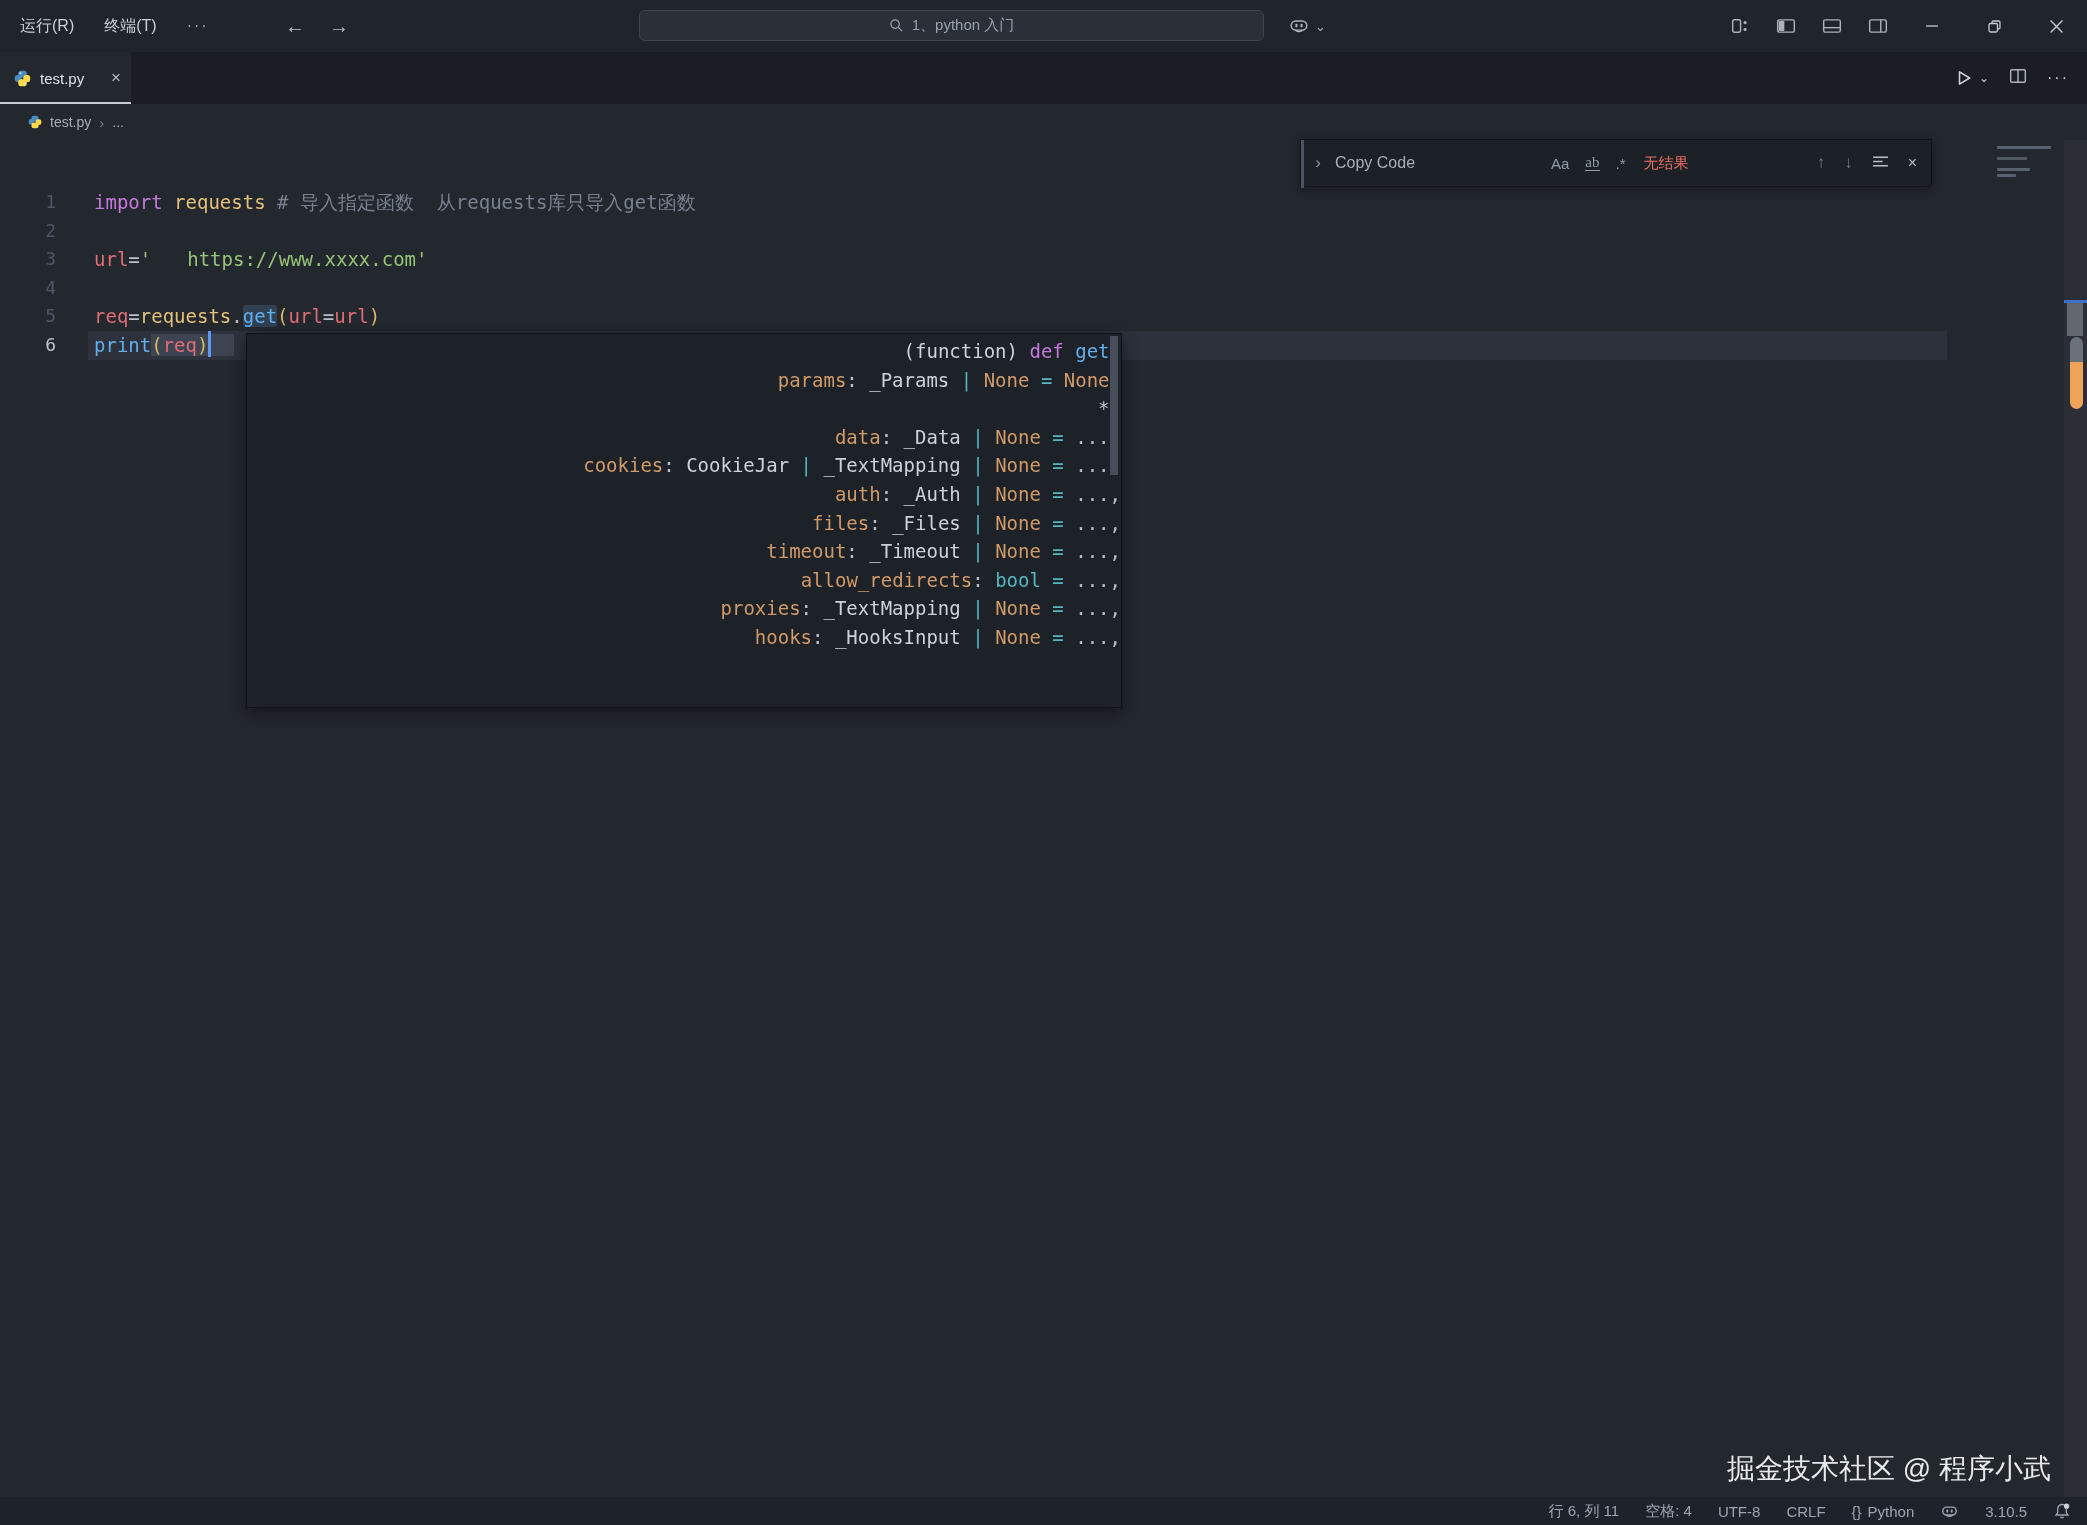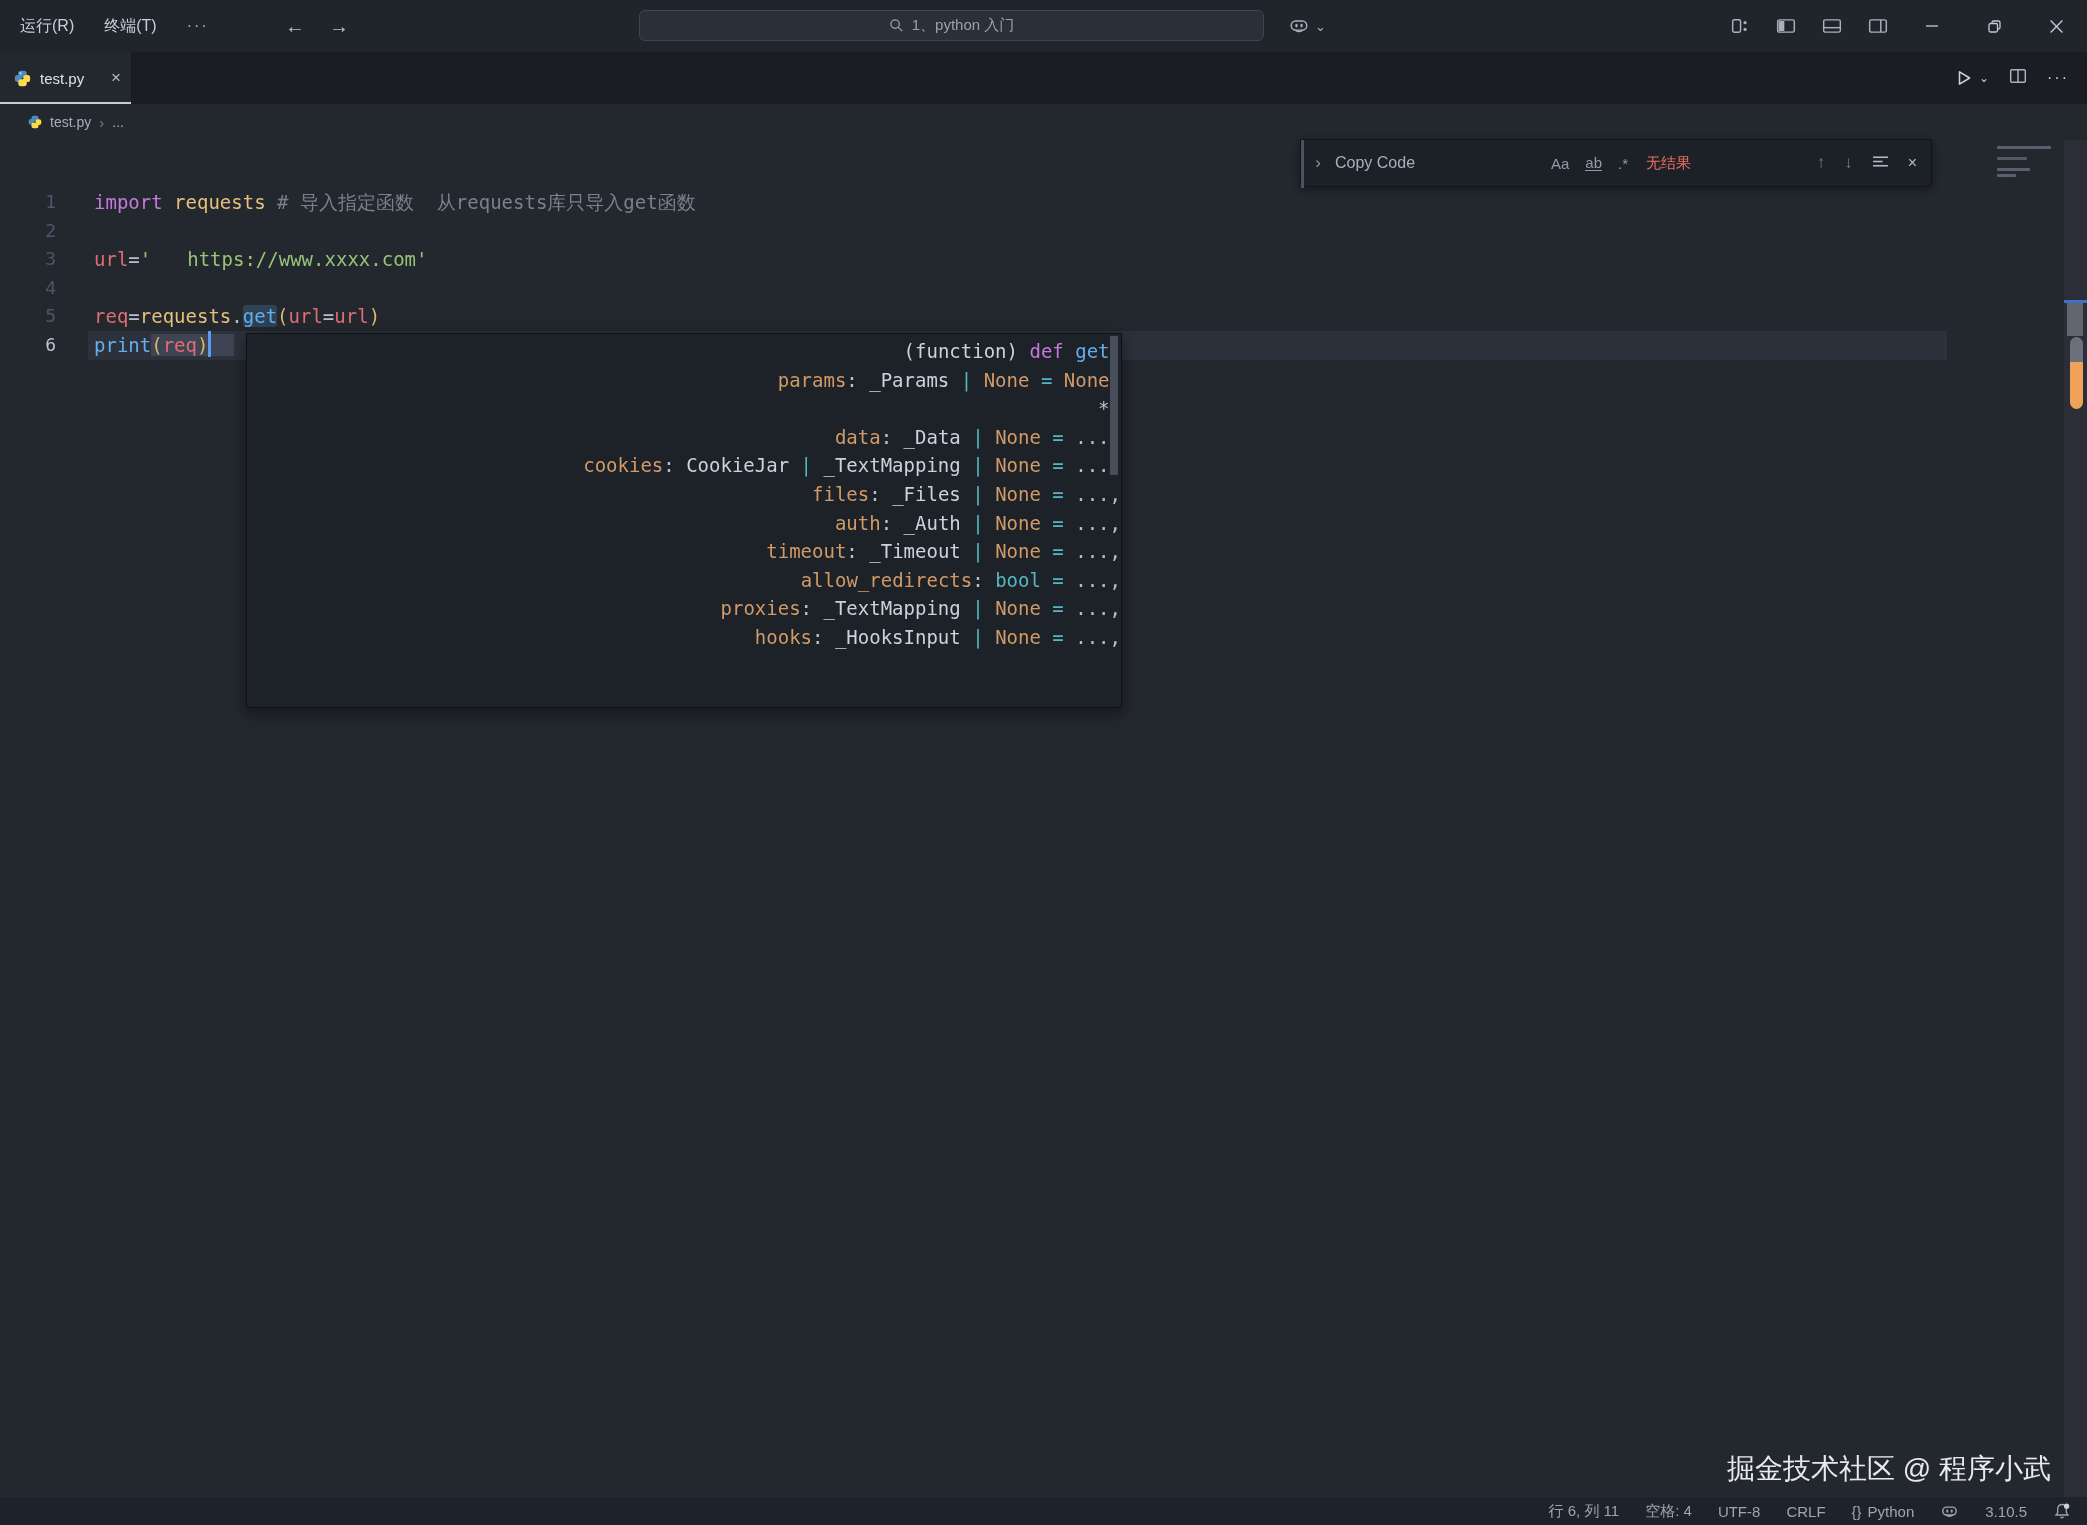--- a/index.html
+++ b/index.html
@@ -80,21 +80,21 @@
   .findwidget {
     position:absolute; left:1300px; top:139px; width:632px; height:48px; z-index:9;
     background:#1c2027; border:1px solid #10141a; border-radius:0 0 4px 4px;
     box-shadow:0 2px 8px rgba(0,0,0,.4);
     display:flex; align-items:center; gap:0; font-size:15px;
   }
   .find-sash { position:absolute; left:0; top:0; width:3px; height:48px; background:#4b5260; }
   .find-toggle { width:34px; text-align:center; color:#8d95a3; font-size:17px; }
   .find-query { width:160px; color:#a9b0bc; font-size:16px; }
   .find-opts { display:flex; align-items:center; gap:16px; margin-left:56px; color:#939ba9; }
-  .opt-word { border-bottom:1.5px solid #939ba9; line-height:1.05; }
+  .opt-word { border-bottom:1.5px solid #939ba9; line-height:1.05;font-family:Liberation Serif, serif; }
   .find-result { margin-left:18px; color:#ed6f62; font-size:15px; }
   .find-nav { margin-left:auto; display:flex; align-items:center; gap:19px; padding-right:14px; }
   .find-arrow { color:#737b89; font-size:17px; }
   .find-btn { color:#b4bac5; font-size:16px; }
   
   .minimap-dash { position:absolute; background:#596070; height:3px; border-radius:1px; z-index:3; }
   .scrolltrack { position:absolute; left:2064px; top:140px; width:23px; height:1357px; background:rgba(180,190,205,.055); z-index:3; }
   .ov-blueline { position:absolute; left:2064px; top:300px; width:23px; height:3px; background:#3f70c1; z-index:4; }
   .sb-thumb { position:absolute; left:2067px; top:303px; width:16px; height:33px; background:#61676f; z-index:4; }
   .ov-pill { position:absolute; left:2070px; top:337px; width:13px; height:72px; border-radius:7px; overflow:hidden; z-index:5; }
@@ -297,22 +297,22 @@
     </div>
   </div>
 
   <div class="popup" id="popup">
     <div class="popup-scroll"></div>
   <div class="code-line"><span class="tk-ty">(function) </span><span class="tk-kw">def</span><span class="tk-ppl"> </span><span class="tk-fn">get</span><span class="tk-ppl">(</span></div>
       <div class="code-line"><span class="tk-ppl">    </span><span class="tk-pn">params</span><span class="tk-ppl">: </span><span class="tk-ty">_Params</span><span class="tk-ppl"> </span><span class="tk-teal">|</span><span class="tk-ppl"> </span><span class="tk-pn">None</span><span class="tk-ppl"> </span><span class="tk-teal">=</span><span class="tk-ppl"> </span><span class="tk-pn">None</span><span class="tk-ppl">,</span></div>
       <div class="code-line"><span class="tk-ppl">    *,</span></div>
       <div class="code-line"><span class="tk-ppl">    </span><span class="tk-pn">data</span><span class="tk-ppl">: </span><span class="tk-ty">_Data</span><span class="tk-ppl"> </span><span class="tk-teal">|</span><span class="tk-ppl"> </span><span class="tk-pn">None</span><span class="tk-ppl"> </span><span class="tk-teal">=</span><span class="tk-ppl"> ...,</span></div>
       <div class="code-line"><span class="tk-ppl">    </span><span class="tk-pn">cookies</span><span class="tk-ppl">: </span><span class="tk-ty">CookieJar</span><span class="tk-ppl"> </span><span class="tk-teal">|</span><span class="tk-ppl"> </span><span class="tk-ty">_TextMapping</span><span class="tk-ppl"> </span><span class="tk-teal">|</span><span class="tk-ppl"> </span><span class="tk-pn">None</span><span class="tk-ppl"> </span><span class="tk-teal">=</span><span class="tk-ppl"> ...,</span></div>
+      <div class="code-line"><span class="tk-ppl">    </span><span class="tk-pn">auth</span><span class="tk-ppl">: </span><span class="tk-ty">_Auth</span><span class="tk-ppl"> </span><span class="tk-teal">|</span><span class="tk-ppl"> </span><span class="tk-pn">None</span><span class="tk-ppl"> </span><span class="tk-teal">=</span><span class="tk-ppl"> ...,</span></div>
       <div class="code-line"><span class="tk-ppl">    </span><span class="tk-pn">files</span><span class="tk-ppl">: </span><span class="tk-ty">_Files</span><span class="tk-ppl"> </span><span class="tk-teal">|</span><span class="tk-ppl"> </span><span class="tk-pn">None</span><span class="tk-ppl"> </span><span class="tk-teal">=</span><span class="tk-ppl"> ...,</span></div>
-      <div class="code-line"><span class="tk-ppl">    </span><span class="tk-pn">auth</span><span class="tk-ppl">: </span><span class="tk-ty">_Auth</span><span class="tk-ppl"> </span><span class="tk-teal">|</span><span class="tk-ppl"> </span><span class="tk-pn">None</span><span class="tk-ppl"> </span><span class="tk-teal">=</span><span class="tk-ppl"> ...,</span></div>
       <div class="code-line"><span class="tk-ppl">    </span><span class="tk-pn">timeout</span><span class="tk-ppl">: </span><span class="tk-ty">_Timeout</span><span class="tk-ppl"> </span><span class="tk-teal">|</span><span class="tk-ppl"> </span><span class="tk-pn">None</span><span class="tk-ppl"> </span><span class="tk-teal">=</span><span class="tk-ppl"> ...,</span></div>
       <div class="code-line"><span class="tk-ppl">    </span><span class="tk-pn">allow_redirects</span><span class="tk-ppl">: </span><span class="tk-teal">bool</span><span class="tk-ppl"> </span><span class="tk-teal">=</span><span class="tk-ppl"> ...,</span></div>
       <div class="code-line"><span class="tk-ppl">    </span><span class="tk-pn">proxies</span><span class="tk-ppl">: </span><span class="tk-ty">_TextMapping</span><span class="tk-ppl"> </span><span class="tk-teal">|</span><span class="tk-ppl"> </span><span class="tk-pn">None</span><span class="tk-ppl"> </span><span class="tk-teal">=</span><span class="tk-ppl"> ...,</span></div>
       <div class="code-line"><span class="tk-ppl">    </span><span class="tk-pn">hooks</span><span class="tk-ppl">: </span><span class="tk-ty">_HooksInput</span><span class="tk-ppl"> </span><span class="tk-teal">|</span><span class="tk-ppl"> </span><span class="tk-pn">None</span><span class="tk-ppl"> </span><span class="tk-teal">=</span><span class="tk-ppl"> ...,</span></div>
     </div>
 
   <div class="watermark">掘金技术社区 @ 程序小武</div>
 
   <div class="statusbar">
     <span class="sb-item">行 6, 列 11</span>

